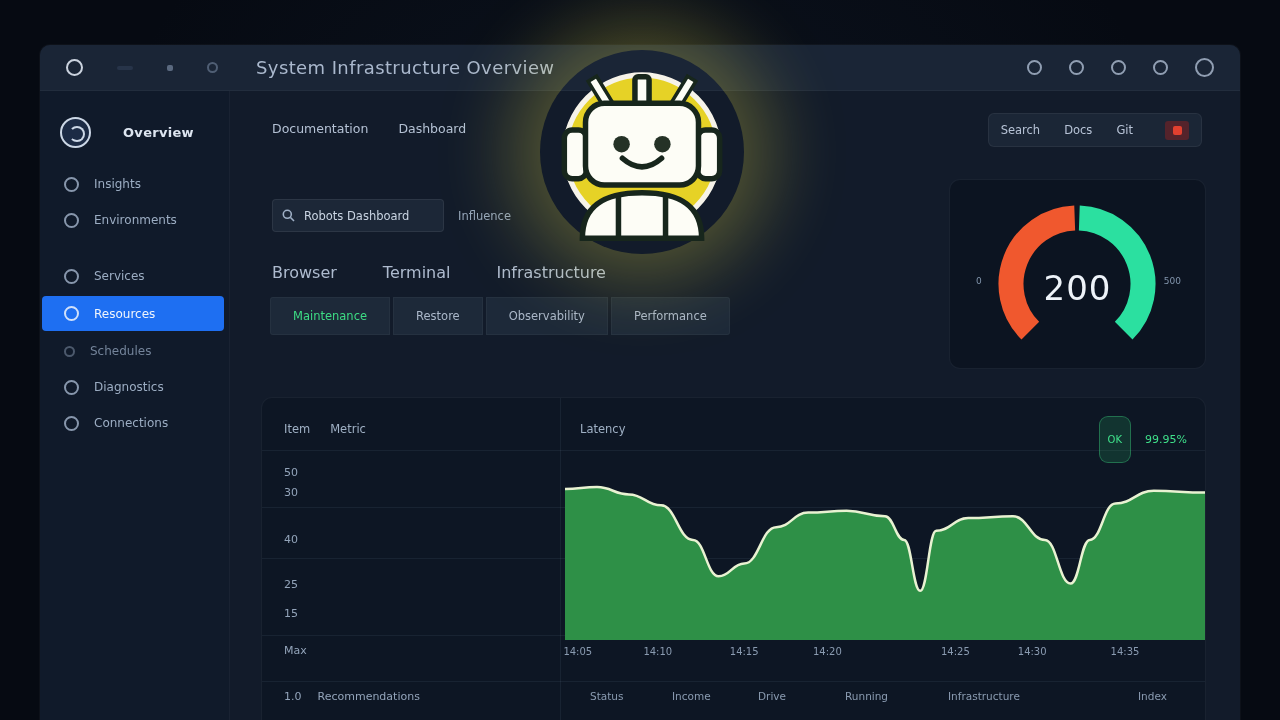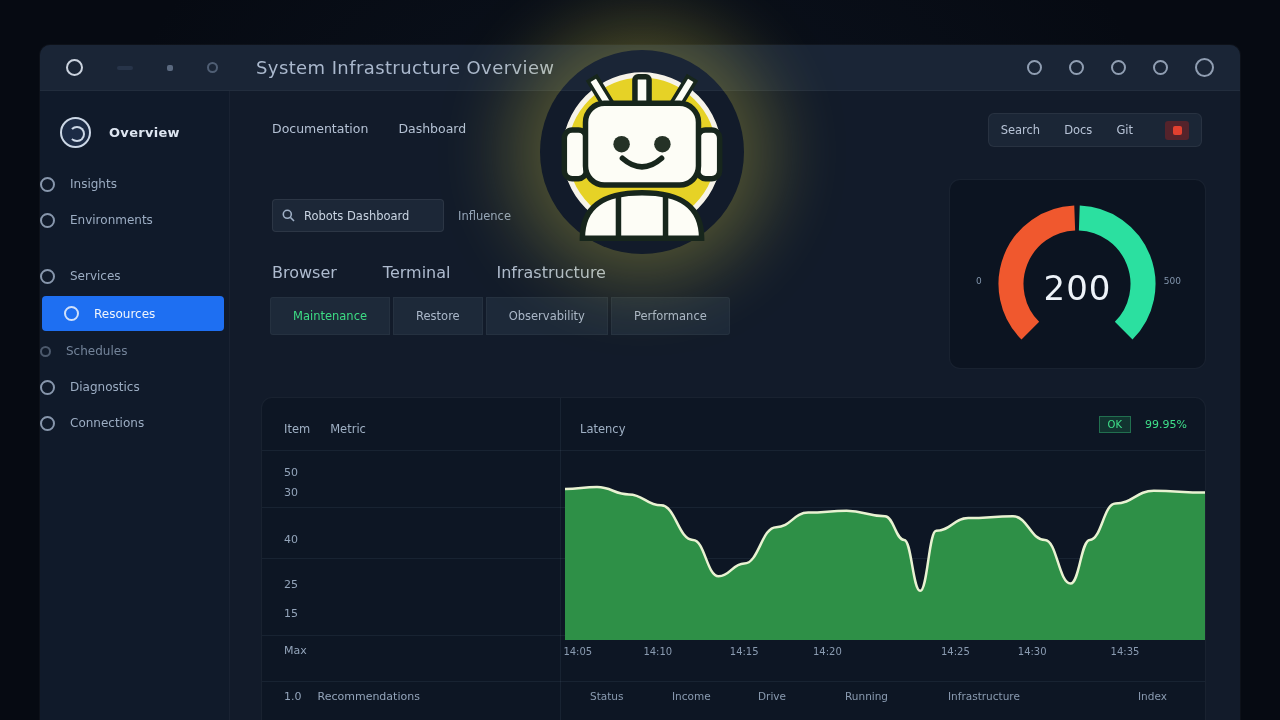--- a/index.html
+++ b/index.html
@@ -21,27 +21,27 @@
   .nav-mark.dot  { width:6px; height:6px; border-radius:2px; background:#8fa2bc; }
   .nav-mark.ring { width:11px; height:11px; border:2px solid #7c8ea8; border-radius:50%; }
   .nav-title { margin-left:38px; font-size:18px; letter-spacing:.4px; color:#aab8cd; }
   .nav-right { margin-left:auto; display:flex; align-items:center; gap:27px; }
   .nav-icon { width:15px; height:15px; border:2px solid #aebdd2; border-radius:50%; opacity:.8; cursor:pointer; }
   .nav-icon.lg { width:19px; height:19px; }
 
   
   .sidebar { position:absolute; top:46px; left:0; bottom:0; width:190px; background:#101a2a;
     border-right:1px solid rgba(255,255,255,.04); border-radius:0 0 0 0; }
-  .side-head { display:flex; align-items:center; gap:18px; padding:26px 0 18px 20px; }
+  .side-head { display:flex; align-items:center; gap:32px; padding:26px 0 18px 20px; }
   .avatar { width:31px; height:31px; border:2px solid #ccd7e6; border-radius:50%;
     background:#1c2b45; position:relative; }
   .avatar::after { content:""; position:absolute; left:7px; top:7px; width:12px; height:12px;
     border:2px solid #cdd8e7; border-radius:50%; border-left-color:transparent; }
   .side-title { font-size:13px; color:#dde5f0; font-weight:bold; letter-spacing:.3px; }
-  .side-item { display:flex; align-items:center; gap:15px; height:36px; 
+  .side-item { display:flex; align-items:center; gap:15px; height:36px; padding-left:24px;
     font-size:12px; color:#9cadc3; cursor:pointer; position:relative; }
   .side-item .sicon { width:15px; height:15px; border:2px solid currentColor; border-radius:50%;
     opacity:.85; flex:0 0 auto; }
   .side-item.small-icon .sicon { width:11px; height:11px; opacity:.6; }
   .side-item.gap { margin-top:20px; }
   .side-item.dim { color:#74849a; }
   .side-item.active { background:#1e6ff2; margin:2px 5px 2px 2px; border-radius:4px;
     color:#f0f5fc; padding-left:22px; height:35px; }
 
   
@@ -87,22 +87,22 @@
 
   
   .panel { position:absolute; left:32px; right:35px; top:307px; bottom:-2px;
     background:#0d1624; border-radius:10px 10px 0 0; box-shadow:0 0 0 1px rgba(255,255,255,.03); }
   .hline { position:absolute; left:0; right:0; height:1px; background:rgba(165,185,215,.08); }
   .vline { position:absolute; top:0; bottom:0; width:1px; background:rgba(165,185,215,.08); left:298px; }
   .panel-left-header { position:absolute; left:22px; top:24px; display:flex; gap:20px;
     font-size:11.5px; color:#9fb0c4; }
   .chart-title { position:absolute; left:318px; top:24px; font-size:11.5px; color:#9fb0c4; }
   .chart-status { position:absolute; right:18px; top:18px; display:flex; align-items:center; gap:14px; }
-  .ok-badge { background:rgba(47,210,110,.16); color:#3fe08a; font-size:10px; padding:2px 8px;
-    border-radius:0; border:1px solid rgba(63,224,138,.35);text-align:center; }
+  .ok-badge { background:rgba(47,210,110,.16); color:#3fe08a; font-size:10px; padding:17px 8px;
+    border-radius:9px; border:1px solid rgba(63,224,138,.35);text-align:center; }
   .ok-value { color:#3fe08a; font-size:11px; }
   .row-val { position:absolute; left:22px; font-size:11px; color:#93a4ba; }
   .chart-wrap { position:absolute; left:303px; top:60px; width:640px; height:182px; }
   .xlabels { position:absolute; left:303px; top:248px; width:640px; height:14px; }
   .xlabels span { position:absolute; font-size:10px; color:#8a9bb1; transform:translateX(-50%); }
   .footer-left { position:absolute; left:22px; top:292px; display:flex; gap:16px;
     font-size:11px; color:#93a4ba; }
   .footer-cols span { position:absolute; top:292px; font-size:10.5px; color:#8a9bb1; }
 
   

